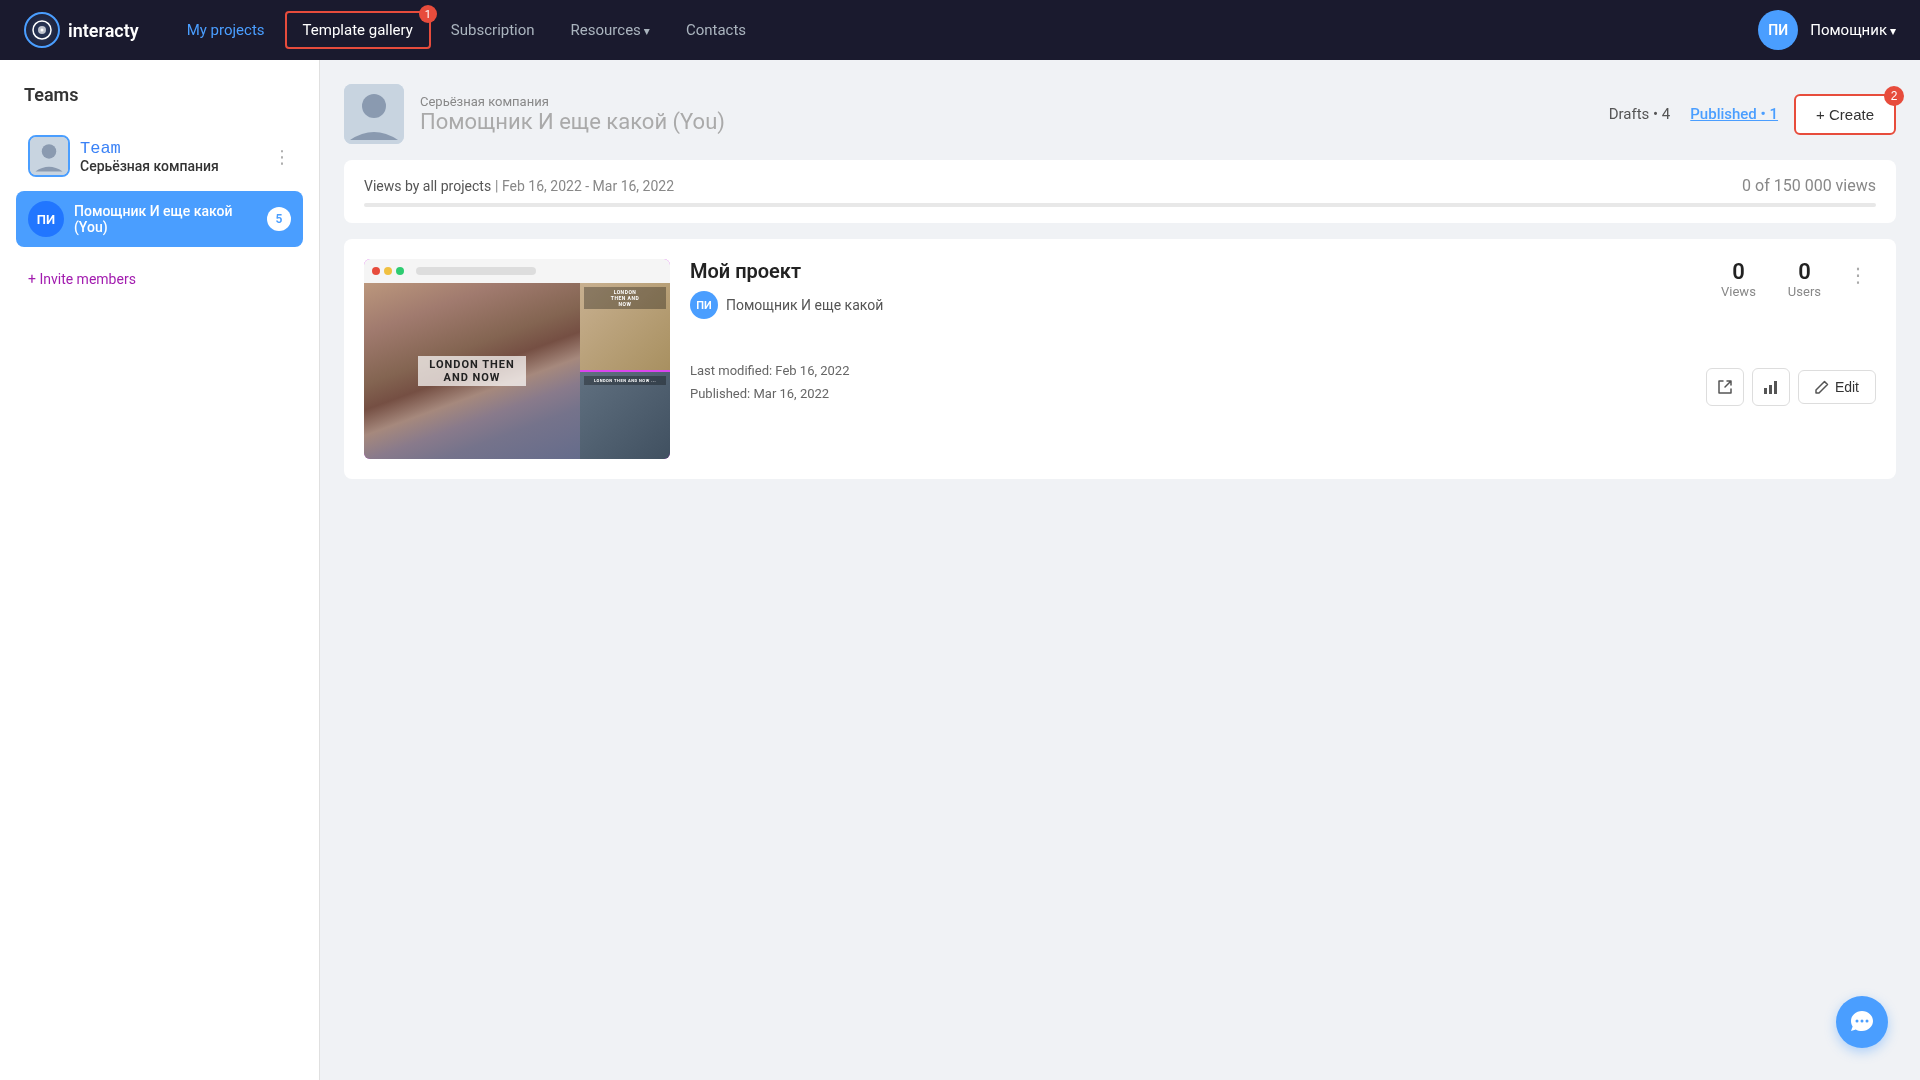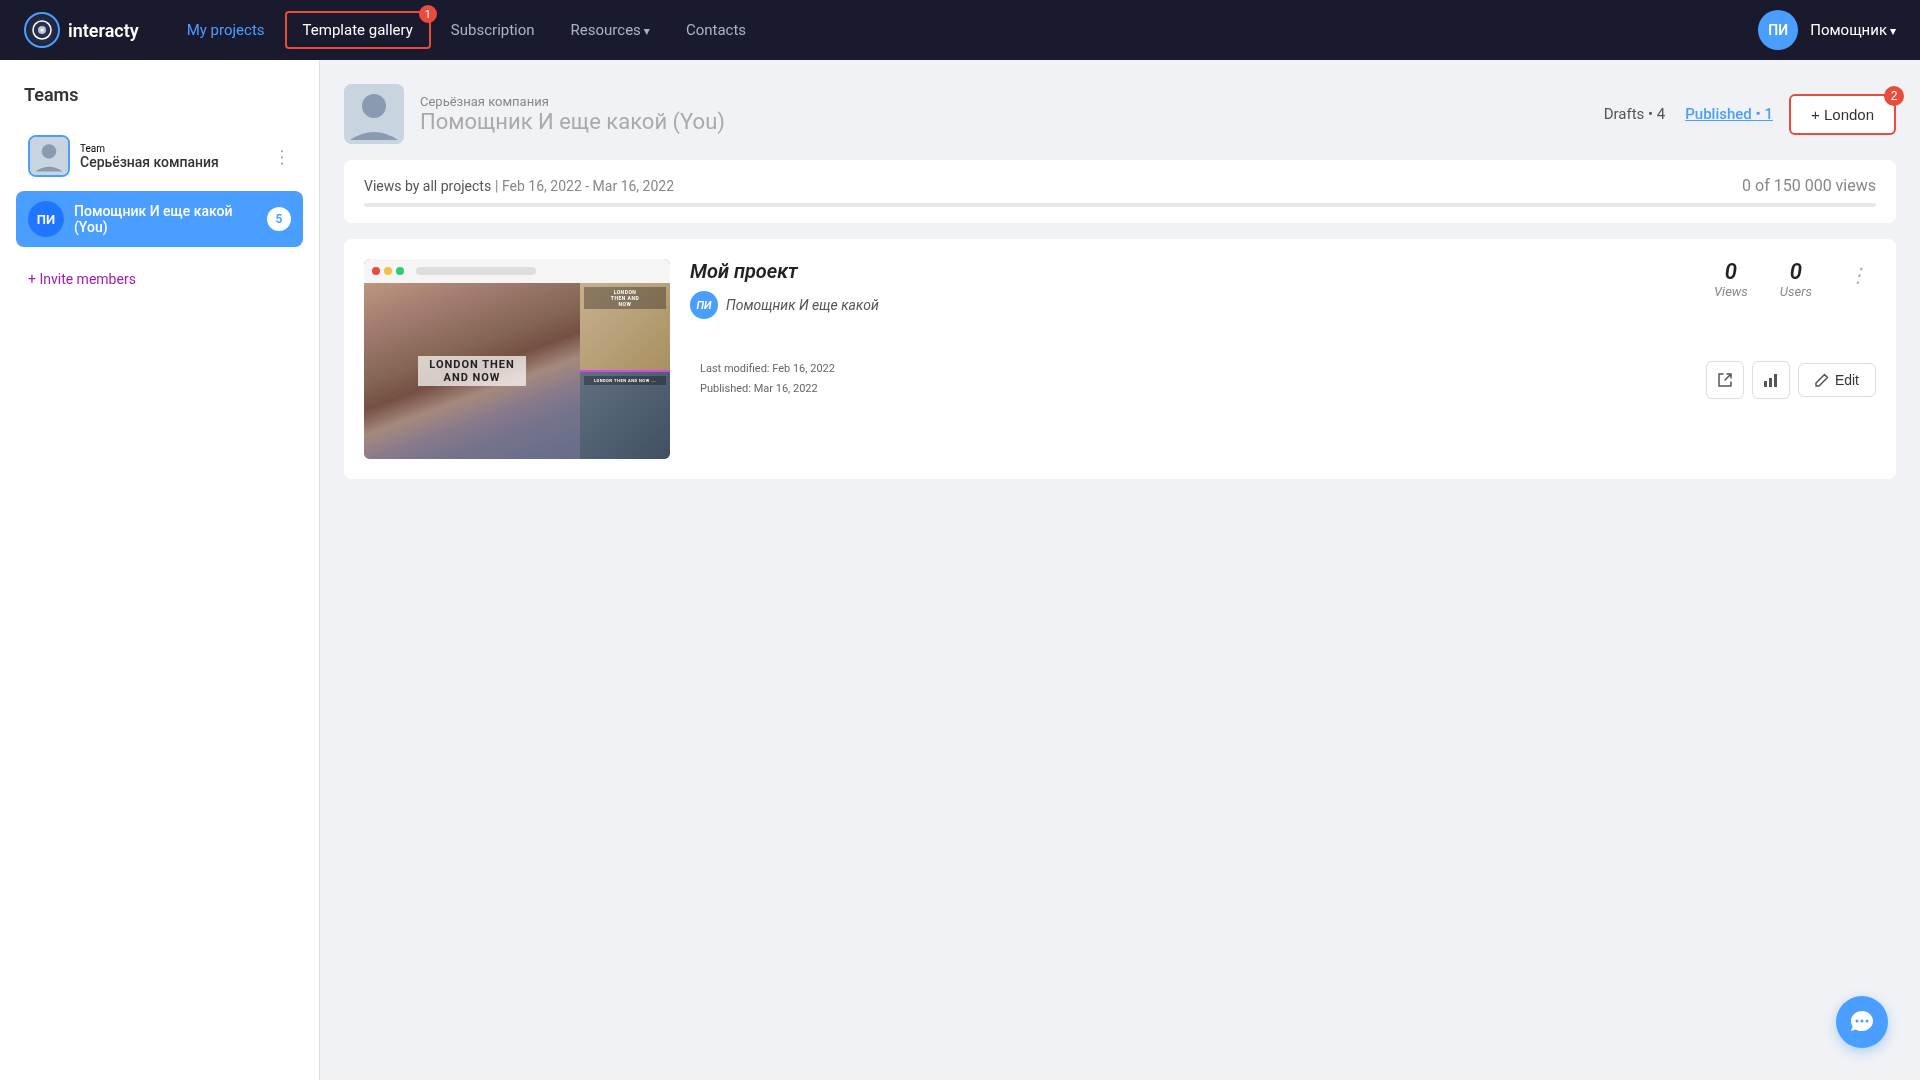--- a/index.html
+++ b/index.html
@@ -137,21 +137,21 @@
       background: #e0e0e0;
       overflow: hidden;
       flex-shrink: 0;
       display: flex;
       align-items: center;
       justify-content: center;
       border: 2px solid #4a9eff;
     }
     .team-avatar svg { width: 100%; height: 100%; }
     .team-info { flex: 1; }
-    .team-label { font-size: 10px; color: #000000; }
+    .team-label { font-size: 17px; color: #3b82f6; font-family: Liberation Mono, monospace; }
     .team-name { font-size: 14px; color: #333; font-weight: 500; }
     .team-dots { color: #aaa; font-size: 18px; cursor: pointer; }
 
     .user-team-item {
       display: flex;
       align-items: center;
       padding: 10px 12px;
       border-radius: 8px;
       gap: 10px;
       margin-bottom: 4px;
@@ -395,21 +395,21 @@
       height: 28px;
       border-radius: 50%;
       background: #4a9eff;
       color: white;
       display: flex;
       align-items: center;
       justify-content: center;
       font-size: 11px;
       font-weight: 600;
     }
-    .project-dates { font-size: 11px; color: #666; line-height: 1.8; margin-left: 10px; }
+    .project-dates { font-size: 13px; color: #666; line-height: 1.8; }
     .project-metrics {
       display: flex;
       gap: 32px;
       margin-left: auto;
       text-align: center;
     }
     .metric-value { font-size: 22px; font-weight: 600; color: #222; }
     .metric-label { font-size: 13px; color: #888; }
 
     .project-actions {
@@ -551,21 +551,21 @@
         <div class="project-user-name">
           <span>Помощник И еще какой</span>
           <span style="color:#aaa; font-weight:400;"> </span><span style="color:#aaa; font-weight:400;">(You)</span>
         </div>
       </div>
       <div class="project-stats">
         <span class="stat-drafts">Drafts • 4</span>
         <span class="stat-published">Published • 1</span>
       </div>
       <button class="create-btn">
-        <span>+ London</span>
+        <span>+ Create</span>
         <span class="create-badge">2</span>
       </button>
     </div>
 
     <div class="views-bar">
       <div class="views-bar-inner">
         <div style="display:flex; align-items:center; justify-content:space-between;">
           <div>
             <span class="views-label">Views by all projects</span>
             <span class="views-date"> | <span>Feb 16, 2022 - Mar 16, 2022</span></span>
@@ -602,21 +602,21 @@
             </div>
             <div class="preview-side-card">
               <div style="width:100%;height:100%;background:linear-gradient(135deg,#607080,#405060);"></div>
               <div class="preview-side-card-title" style="font-size:4px;">London Then and Now ...</div>
             </div>
           </div>
         </div>
       </div>
 
       <div style="flex:1; display:flex; flex-direction:column; gap:16px;">
-        <div style="display:flex; align-items:flex-start; gap:28px;font-style:italic;">
+        <div style="display:flex; align-items:flex-start; gap:19px;">
           <div style="flex:1;">
             <div class="project-name">Мой проект</div>
             <div class="project-owner">
               <div class="owner-avatar">ПИ</div>
               <span>Помощник И еще какой</span>
             </div>
           </div>
           <div class="project-metrics">
             <div>
               <div class="metric-value">0</div>

